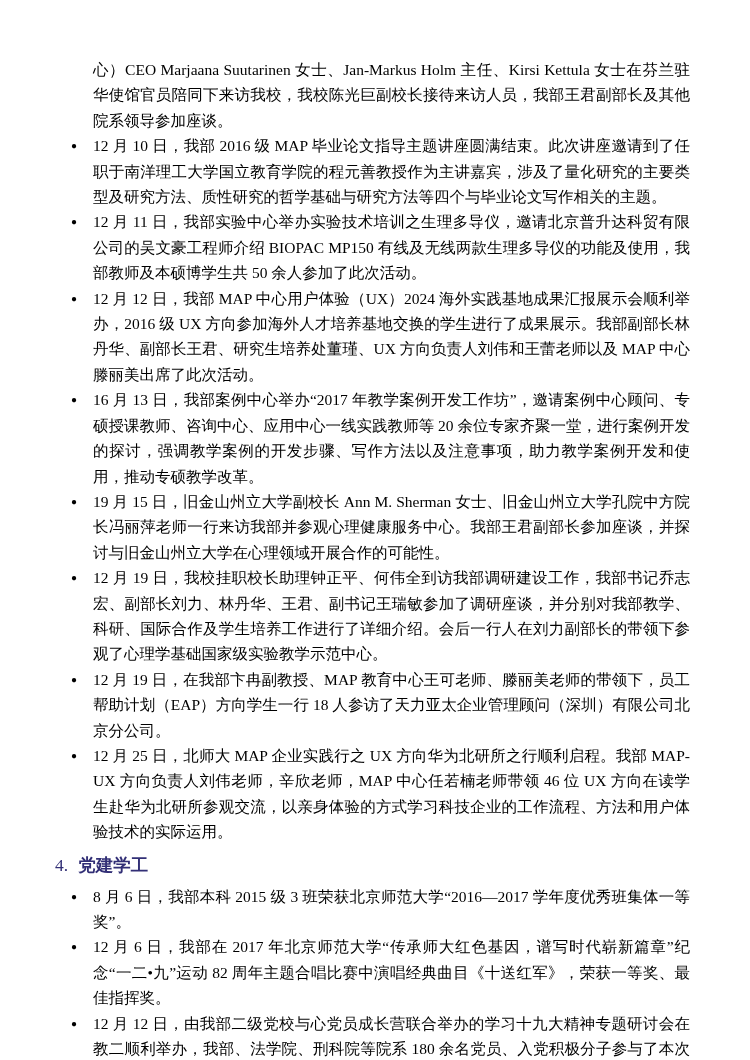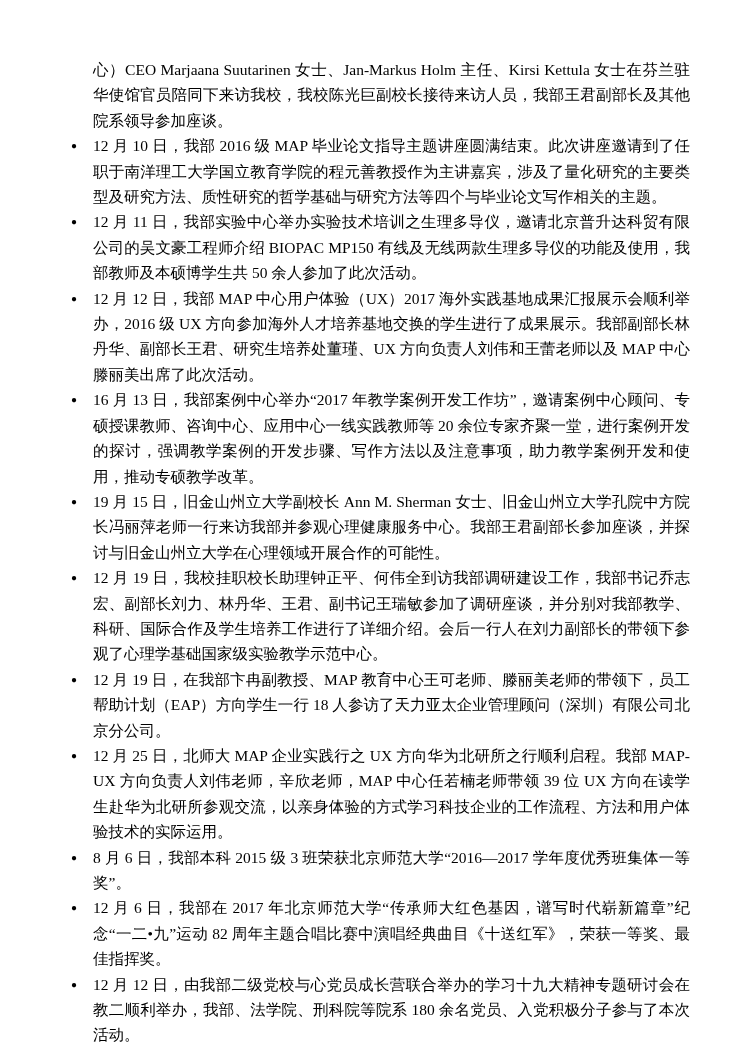--- a/index.html
+++ b/index.html
@@ -76,21 +76,21 @@
           <span class="text">12 月 10 日，我部 2016 级 MAP 毕业论文指导主题讲座圆满结束。此次讲座邀请到了任职于南洋理工大学国立教育学院的程元善教授作为主讲嘉宾，涉及了量化研究的主要类型及研究方法、质性研究的哲学基础与研究方法等四个与毕业论文写作相关的主题。</span>
         </div>
 
         <div class="item">
           <span class="marker">●</span>
           <span class="text">12 月 11 日，我部实验中心举办实验技术培训之生理多导仪，邀请北京普升达科贸有限公司的吴文豪工程师介绍 BIOPAC MP150 有线及无线两款生理多导仪的功能及使用，我部教师及本硕博学生共 50 余人参加了此次活动。</span>
         </div>
 
         <div class="item">
           <span class="marker">●</span>
-          <span class="text">12 月 12 日，我部 MAP 中心用户体验（UX）2017 海外实践基地成果汇报展示会顺利举办，2016 级 UX 方向参加海外人才培养基地交换的学生进行了成果展示。我部副部长林丹华、副部长王君、研究生培养处董瑾、UX 方向负责人刘伟和王蕾老师以及 MAP 中心滕丽美出席了此次活动。</span>
+          <span class="text">12 月 12 日，我部 MAP 中心用户体验（UX）2024 海外实践基地成果汇报展示会顺利举办，2016 级 UX 方向参加海外人才培养基地交换的学生进行了成果展示。我部副部长林丹华、副部长王君、研究生培养处董瑾、UX 方向负责人刘伟和王蕾老师以及 MAP 中心滕丽美出席了此次活动。</span>
         </div>
 
         <div class="item">
           <span class="marker">●</span>
           <span class="text">16 月 13 日，我部案例中心举办“2017 年教学案例开发工作坊”，邀请案例中心顾问、专硕授课教师、咨询中心、应用中心一线实践教师等 20 余位专家齐聚一堂，进行案例开发的探讨，强调教学案例的开发步骤、写作方法以及注意事项，助力教学案例开发和使用，推动专硕教学改革。</span>
         </div>
 
         <div class="item">
           <span class="marker">●</span>
           <span class="text">19 月 15 日，旧金山州立大学副校长 Ann M. Sherman 女士、旧金山州立大学孔院中方院长冯丽萍老师一行来访我部并参观心理健康服务中心。我部王君副部长参加座谈，并探讨与旧金山州立大学在心理领域开展合作的可能性。</span>
@@ -101,24 +101,27 @@
           <span class="text">12 月 19 日，我校挂职校长助理钟正平、何伟全到访我部调研建设工作，我部书记乔志宏、副部长刘力、林丹华、王君、副书记王瑞敏参加了调研座谈，并分别对我部教学、科研、国际合作及学生培养工作进行了详细介绍。会后一行人在刘力副部长的带领下参观了心理学基础国家级实验教学示范中心。</span>
         </div>
 
         <div class="item">
           <span class="marker">●</span>
           <span class="text">12 月 19 日，在我部卞冉副教授、MAP 教育中心王可老师、滕丽美老师的带领下，员工帮助计划（EAP）方向学生一行 18 人参访了天力亚太企业管理顾问（深圳）有限公司北京分公司。</span>
         </div>
 
         <div class="item">
           <span class="marker">●</span>
-          <span class="text">12 月 25 日，北师大 MAP 企业实践行之 UX 方向华为北研所之行顺利启程。我部 MAP-UX 方向负责人刘伟老师，辛欣老师，MAP 中心任若楠老师带领 39 位 UX 方向在读学生赴华为北研所参观交流，以亲身体验的方式学习科技企业的工作流程、方法和用户体验技术的实际运用。</span>
+          <span class="text">12 月 25 日，北师大 MAP 企业实践行之 UX 方向华为北研所之行顺利启程。我部 MAP-UX 方向负责人刘伟老师，辛欣老师，MAP 中心任若楠老师带领 46 位 UX 方向在读学生赴华为北研所参观交流，以亲身体验的方式学习科技企业的工作流程、方法和用户体验技术的实际运用。</span>
         </div>
       </div>
 
+    <h2 class="heading">
+      <span class="h-num">4.</span><span class="h-title">党建学工</span>
+    </h2>
 
     <div class="list">
 
         <div class="item">
           <span class="marker">●</span>
           <span class="text">8 月 6 日，我部本科 2015 级 3 班荣获北京师范大学“2016—2017 学年度优秀班集体一等奖”。</span>
         </div>
 
         <div class="item">
           <span class="marker">●</span>

